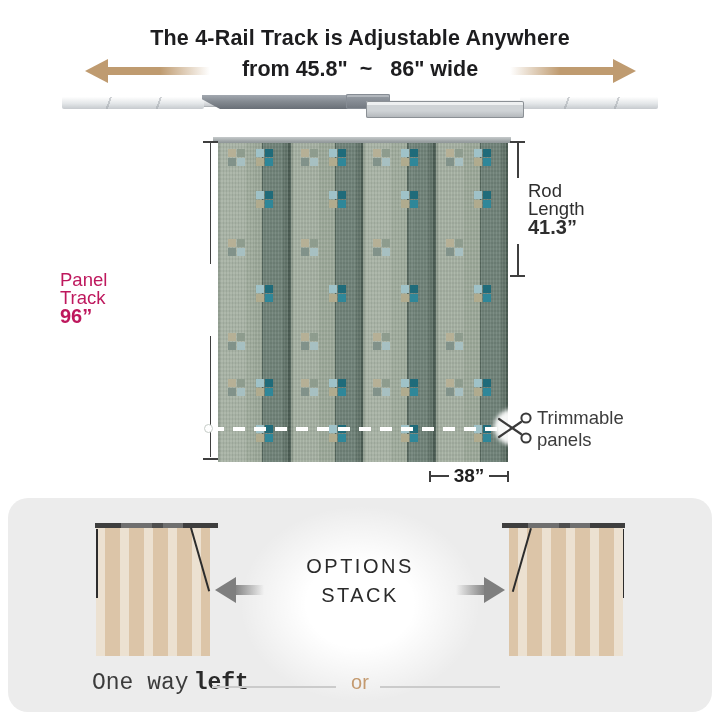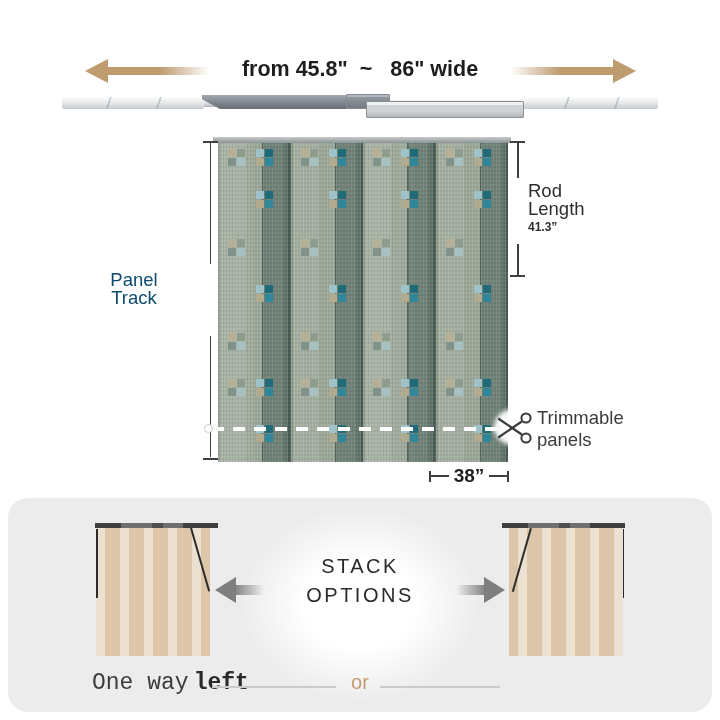--- a/index.html
+++ b/index.html
@@ -63,23 +63,23 @@
 
   .trim-dash{left:212px;top:427px;width:296px;height:4px;z-index:3;
        background:repeating-linear-gradient(90deg,#ffffff 0 12px,rgba(255,255,255,0) 12px 21px);}
   .trim-circle{left:204px;top:424px;width:9px;height:9px;border-radius:50%;
        background:#fff;border:1.5px solid #c6cdc8;z-index:3;box-sizing:border-box;}
 
   .mline{background:#3f3f3f;}
   .cap{height:2px;width:15px;background:#3f3f3f;}
   .vseg{width:1.5px;}
 
-  .ph-text{left:60px;top:271px;width:148px;text-align:center;font-size:18.5px;line-height:18px;color:#0c4a6e;}
+  .ph-text{left:60px;top:271px;width:148px;text-align:left;font-size:18.5px;line-height:18px;color:#be185d;}
   .rl-text{left:528px;top:182px;width:110px;text-align:left;font-size:18.5px;line-height:18px;color:#2e2e2e;}
-  .mval{font-weight:700;font-size:12px;}
+  .mval{font-weight:700;font-size:20px;}
 
   .trim-text{left:537px;top:407px;font-size:18.5px;line-height:22px;color:#3c3c3c;}
   .sc-halo{left:494px;top:408px;width:44px;height:38px;border-radius:50%;
        background:rgba(255,255,255,.95);filter:blur(2px);z-index:4;}
   .scissors{left:497px;top:412px;z-index:5;}
 
   .m23{left:429px;top:466px;width:80px;height:20px;display:flex;align-items:center;z-index:2;}
   .m23 .tick{width:2px;height:11px;background:#3f3f3f;}
   .m23 .seg{flex:1;height:1.5px;background:#3f3f3f;}
   .m23 .val{margin:0 5px;font-size:19px;font-weight:700;color:#1e1e1e;}
@@ -109,20 +109,21 @@
   .opt-label .pre{margin-right:5px;}
   .opt-label b{font-weight:700;color:#2a2a2a;}
   .divider{top:188px;height:1.5px;background:#cbcbcb;}
   .or{left:336px;top:173px;width:32px;text-align:center;font-size:20px;color:#c49a6f;}
 </style>
 </head>
 <body>
 
 <div id="canvas">
 
+  <div class="title1">The 4-Rail Track is Adjustable Anywhere</div>
   <div class="title2">
     <span>from 45.8"</span><span class="tilde">~</span><span>86" wide</span>
   </div>
   <div>
     <div class="abs arrow-head-l"></div>
     <div class="abs arrow-tail-l"></div>
   </div>
   <div>
     <div class="abs arrow-head-r"></div>
     <div class="abs arrow-tail-r"></div>
@@ -367,20 +368,21 @@
       </div>
 
     <div class="abs trim-dash"></div>
     <div class="abs trim-circle"></div>
 
     <div class="abs cap" style="left:203px;top:141px;"></div>
     <div class="abs mline vseg" style="left:209.5px;top:143px;height:121px;"></div>
     <div class="abs ph-text">
       <div>Panel</div>
       <div>Track</div>
+      <div class="mval">96”</div>
     </div>
     <div class="abs mline vseg" style="left:209.5px;top:336px;height:121px;"></div>
     <div class="abs cap" style="left:203px;top:458px;"></div>
 
     <div class="abs cap" style="left:510px;top:141px;"></div>
     <div class="abs mline vseg" style="left:517px;top:143px;height:35px;"></div>
     <div class="abs rl-text">
       <div>Rod</div>
       <div>Length</div>
       <div class="mval">41.3”</div>
@@ -405,22 +407,22 @@
       <div class="seg"></div>
       <div class="val">38”</div>
       <div class="seg"></div>
       <div class="tick"></div>
     </div>
   </div>
 
   <div class="abs graybox">
     <div class="abs glow"></div>
     <div class="abs cs-heading">
+      <div>OPTIONS</div>
       <div>STACK</div>
-      <div>OPTIONS</div>
     </div>
 
     <div>
       <div class="abs stk-track" style="left:87px;"></div>
       <div class="abs stk" style="left:88px;"></div>
       <div class="abs thin" style="left:88px;top:31px;height:69px;"></div>
       <div class="abs diag" style="left:182px;top:30px;transform:rotate(-16deg);"></div>
       <div class="abs ah-l"></div>
       <div class="abs at-l"></div>
     </div>

